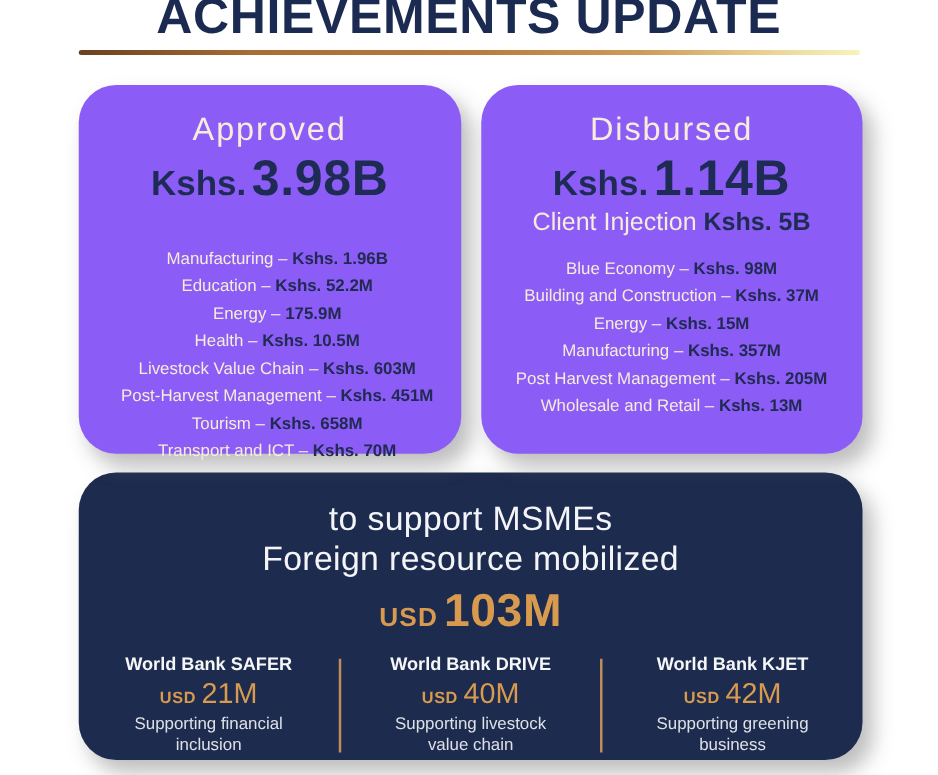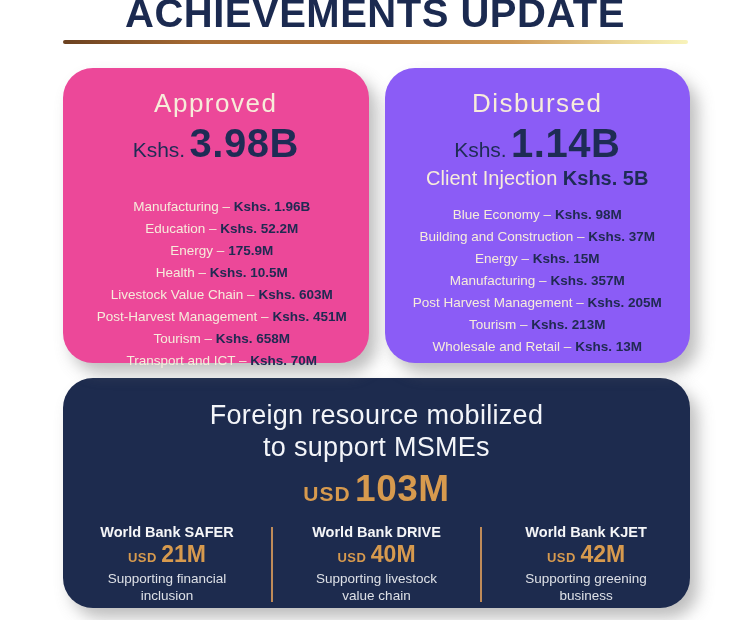--- a/index.html
+++ b/index.html
@@ -19,25 +19,25 @@
     height:4px; width:625px; margin:7px auto 0; border-radius:2px;
     background:linear-gradient(90deg,#6b4120 0%,#a86c34 22%,#b87a3e 50%,#cf9a58 72%,#ecd99a 90%,#f8f3bb 100%);
   }
   
   .cards-row { display:flex; gap:16px; margin:24px 60px 0 63px; }
   .card {
     flex:1; height:295px; border-radius:30px; box-sizing:border-box;
     padding-top:20px; text-align:center;
     box-shadow:8px 10px 16px rgba(110,110,110,0.45);
   }
-  .card.approved  { background:#ec4899; }
+  .card.approved  { background:#8b5cf6; }
   .card.disbursed { background:#8b5cf6; }
   .card-heading { font-size:26px; color:#f7ecda; letter-spacing:1.5px; }
   .amount-line  { margin-top:2px; color:#1e2c55; }
-  .amount-line .cur { font-size:21px; font-weight:normal; }
+  .amount-line .cur { font-size:28px; font-weight:bold; }
   .amount-line .big { font-size:40px; font-weight:bold; letter-spacing:0.5px; }
   .client-line { font-size:20px; margin-top:1px; }
   .client-line .lbl { color:#f7ecda; }
   .client-line .val { color:#1e2c55; font-weight:bold; }
   ul.items { list-style:none; margin:14px 0 0 0; padding:0; font-size:13.5px; line-height:22px; }
   .approved ul.items { margin-top:30px;padding-left:12px; }
   .items .lbl { color:#f6ecdb; }
   .items .val { color:#202a52; font-weight:bold; }
   
   .navy-card {
@@ -48,21 +48,21 @@
   .fr-line { font-size:27px; line-height:1.18; color:#f3f5f9; letter-spacing:0.3px; }
   .usd-line { margin-top:4px; color:#d79a4e; }
   .usd-line .cur { font-size:21px; font-weight:bold; letter-spacing:1px; }
   .usd-line .big { font-size:37px; font-weight:bold; letter-spacing:0.5px; }
   .cols { display:flex; justify-content:center; align-items:stretch; margin-top:14px; }
   .col { width:197px; padding:0 24px; }
   .divider { width:2px; background:#bf8b59; margin:3px 0; }
   .prog-name { font-size:14.5px; font-weight:bold; color:#f5f6f8; }
   .prog-amount { color:#d79a4e; margin-top:1px; }
   .prog-amount .cur { font-size:13px; font-weight:bold; letter-spacing:0.5px; }
-  .prog-amount .big { font-size:23px; font-weight:bold; }
+  .prog-amount .big { font-size:23px; font-weight:normal; }
   .prog-desc { font-size:13.5px; color:#dde0e6; line-height:1.3; margin:2px auto 0; max-width:155px; }
 </style>
 </head>
 <body>
 
 <div class="stage">
 
   <div class="hdr">
     <h1>ACHIEVEMENTS UPDATE</h1>
     <div class="rule"></div>
@@ -97,30 +97,29 @@
       <div class="client-line">
         <span class="lbl">Client Injection</span>
         <span class="val">Kshs. 5B</span>
       </div>
       <ul class="items">
         <li><span class="lbl">Blue Economy –</span> <span class="val">Kshs. 98M</span></li>
         <li><span class="lbl">Building and Construction –</span> <span class="val">Kshs. 37M</span></li>
         <li><span class="lbl">Energy –</span> <span class="val">Kshs. 15M</span></li>
         <li><span class="lbl">Manufacturing –</span> <span class="val">Kshs. 357M</span></li>
         <li><span class="lbl">Post Harvest Management –</span> <span class="val">Kshs. 205M</span></li>
-        <li><span class="lbl">Tourism –</span> <span class="val">Kshs. 213M</span></li>
         <li><span class="lbl">Wholesale and Retail –</span> <span class="val">Kshs. 13M</span></li>
       </ul>
     </section>
 
   </div>
 
   <section class="navy-card">
+    <div class="fr-line">to support MSMEs</div>
     <div class="fr-line">Foreign resource mobilized</div>
-    <div class="fr-line">to support MSMEs</div>
     <div class="usd-line">
       <span class="cur">USD</span>
       <span class="big">103M</span>
     </div>
     <div class="cols">
 
       <div class="col">
         <div class="prog-name">World Bank SAFER</div>
         <div class="prog-amount">
           <span class="cur">USD</span>

